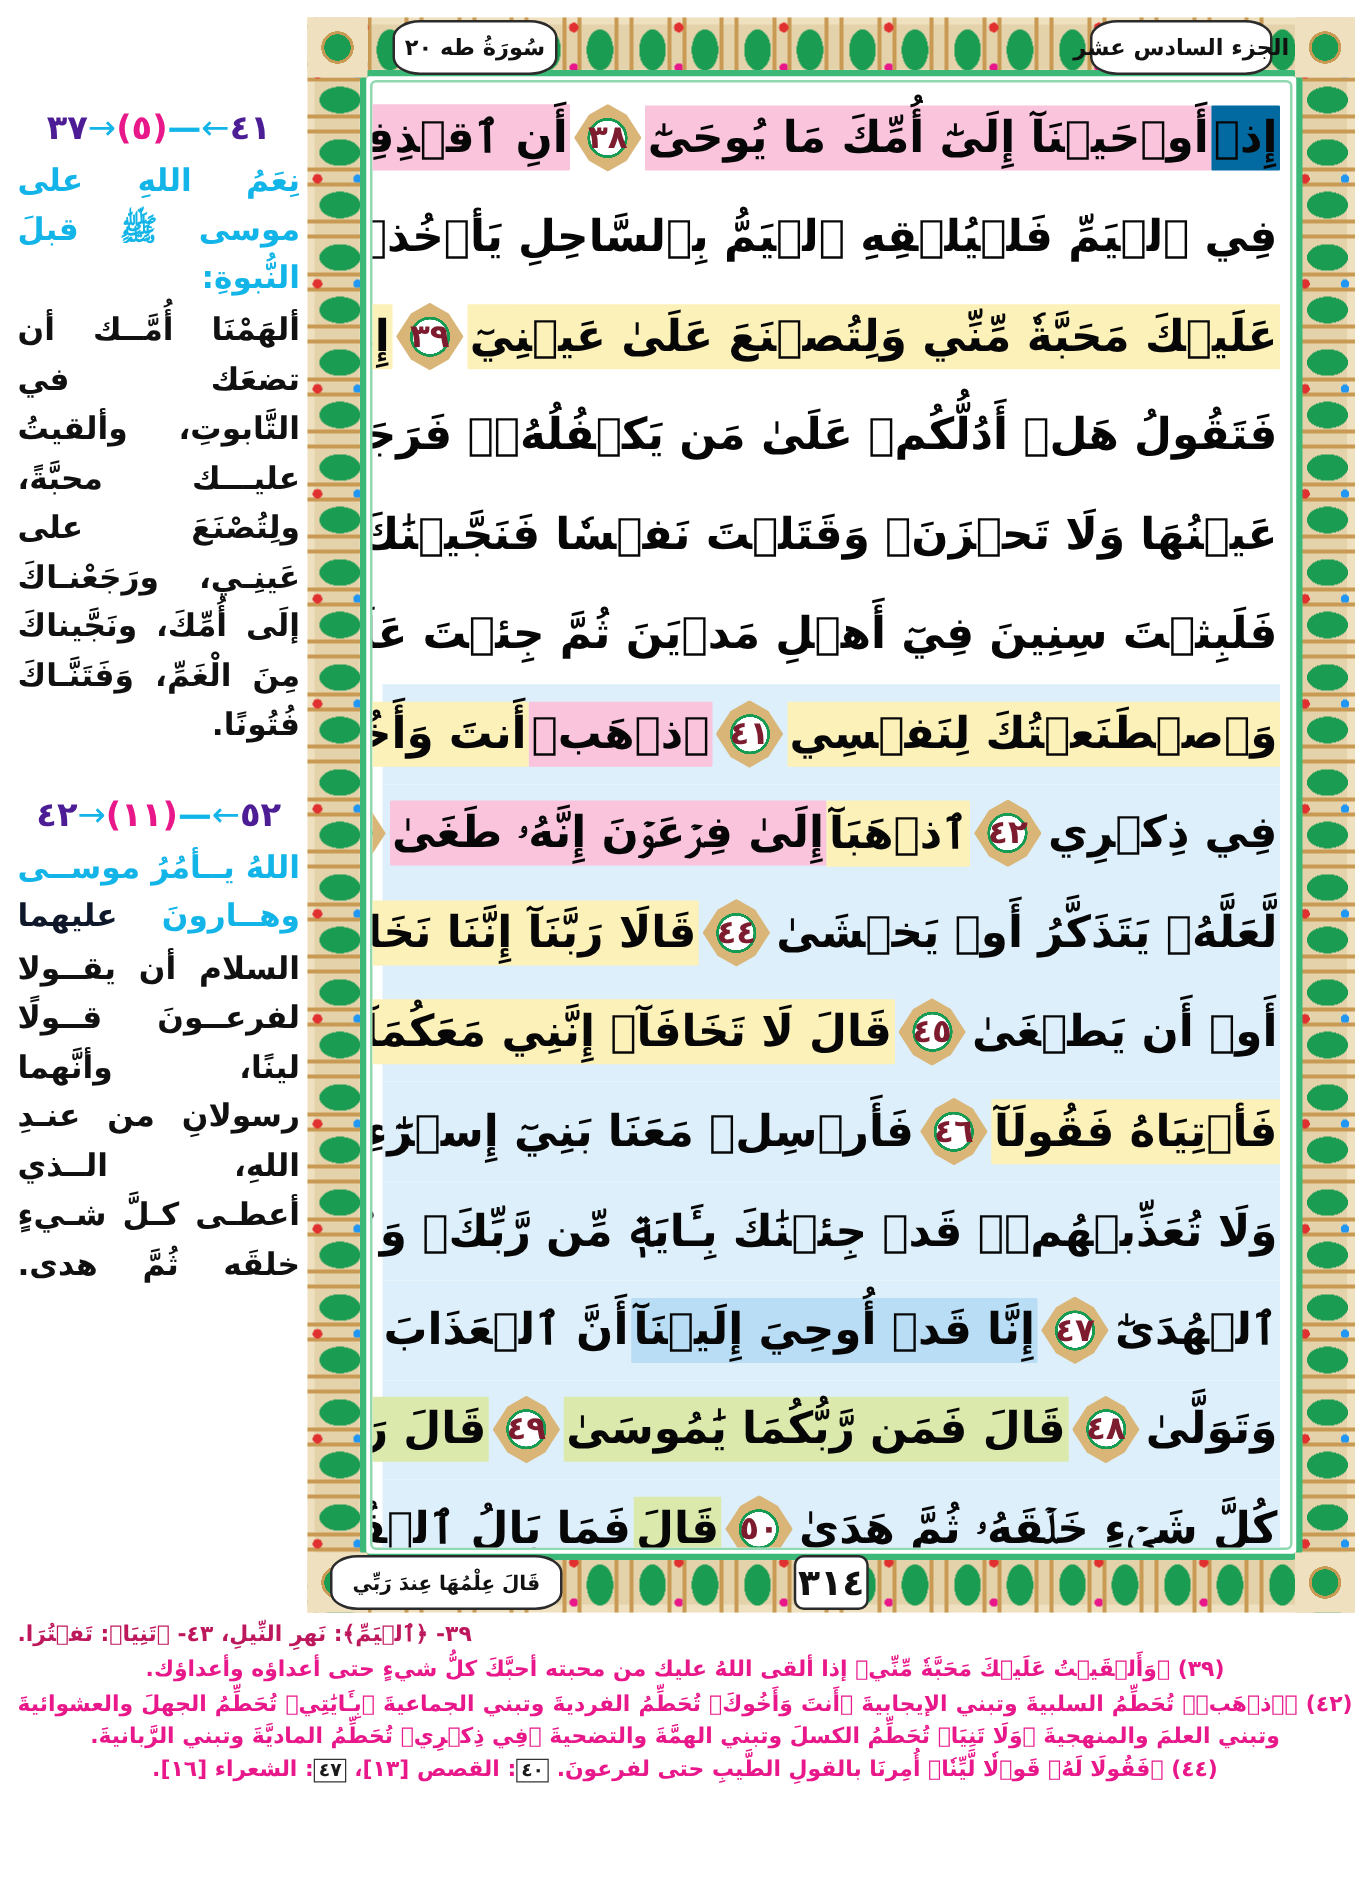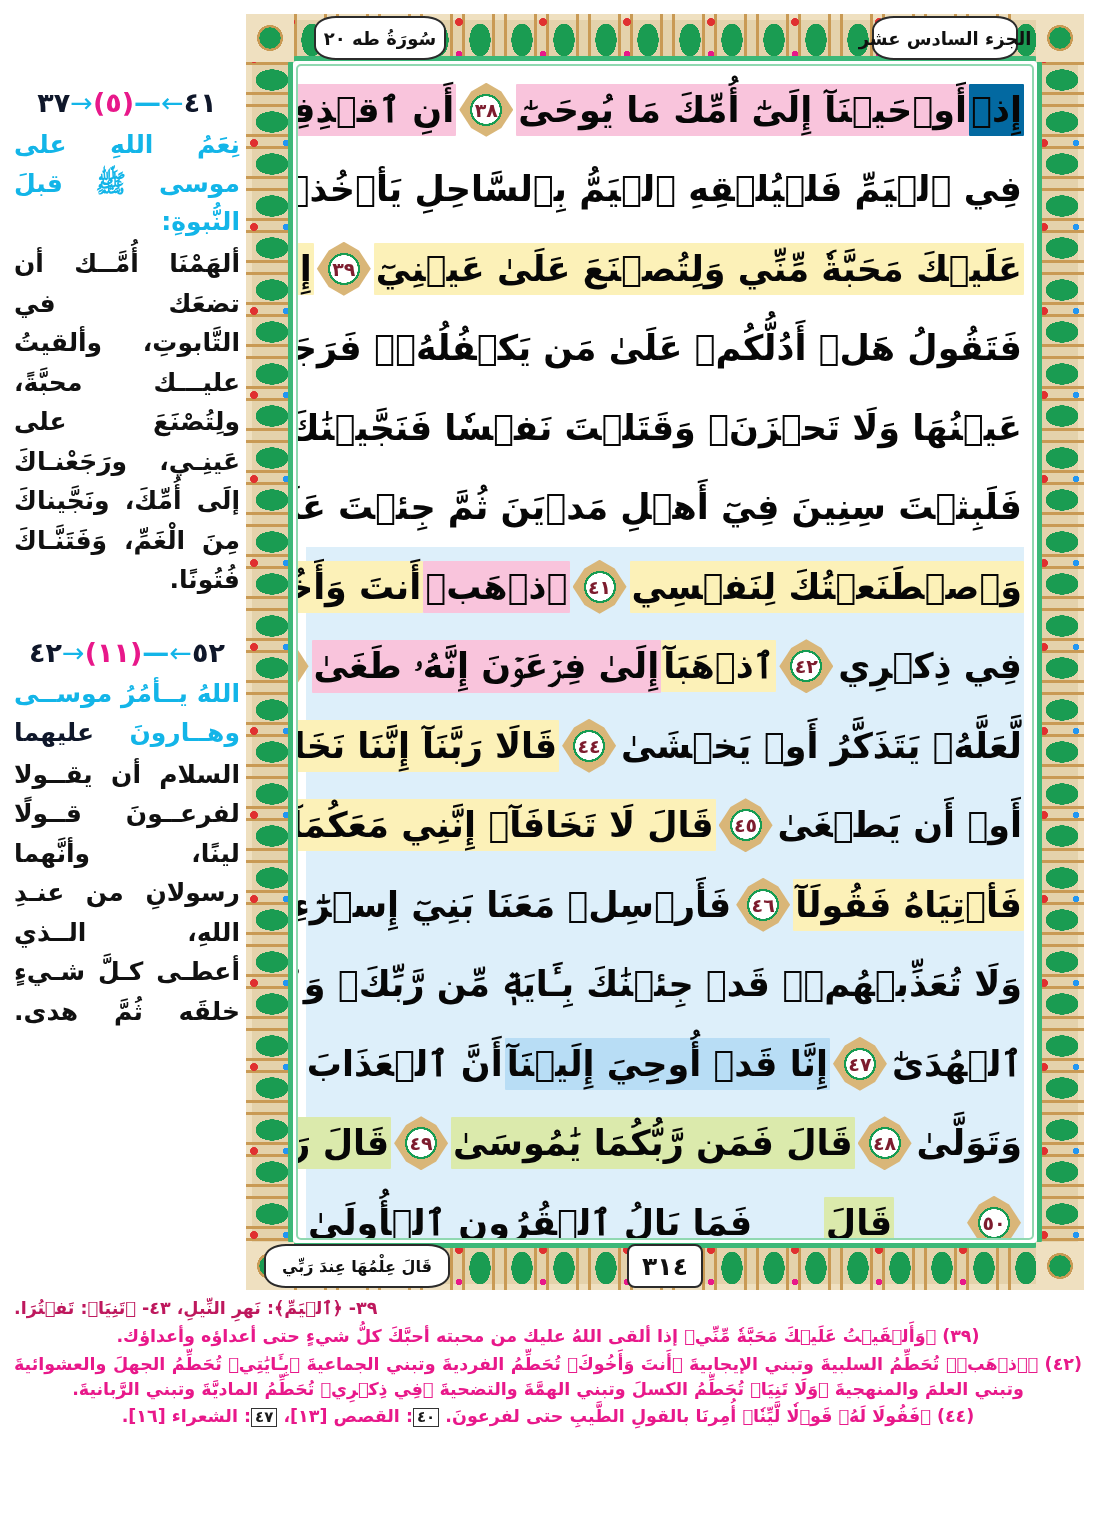--- a/index.html
+++ b/index.html
@@ -28,21 +28,21 @@
   .sb-range {
     text-align: center;
     font-size: 27px;
     font-weight: bold;
     letter-spacing: -1px;
     line-height: 1.25;
     direction: ltr;
     white-space: nowrap;
     margin-bottom: 6px;
   }
-  .sb-range .num { color: #0f172a; }
+  .sb-range .num { color: #4c1d95; }
   .sb-range .cnt { color: #e8188a; }
   .sb-range .arr { color: #13b5e8; font-weight: 400; }
   .sb-range .par { color: #13b5e8; }
 
   .sb-title {
     color: #13b5e8;
     font-size: 25px;
     font-weight: bold;
     line-height: 1.55;
     text-align: justify;
@@ -157,22 +157,22 @@
     border: 2.5px solid #2b2b2b;
     border-radius: 22px / 14px;
     display: flex; align-items: center; justify-content: center;
     z-index: 5;
     font-size: 16px; font-weight: bold; color: #111;
     padding: 0 10px; white-space: nowrap;
   }
   #cart-quote  { left: 18px; width: 186px; }
   #cart-pageno {
     left: 50%; transform: translateX(-50%);
-    width: 76px; border-radius: 8px;
-    font-size: 25px; letter-spacing: 1px;
+    width: 60px; border-radius: 8px;
+    font-size: 29px; letter-spacing: 1px;
   }
 
   
   #quran-body {
     position: absolute;
     left: 52px; top: 52px; right: 52px; bottom: 52px;
     padding: 4px 8px 0 8px;
     overflow: hidden;
   }
 
@@ -201,21 +201,21 @@
   .hl-orange { background: #0369a1; }
   .hl-blue   { background: #b8ddf5; }
   .hl-green  { background: #dbeaac; }
 
   
   .ayah {
     display: inline-flex;
     align-items: center; justify-content: center;
     width: 54px; height: 54px;
     margin: 0 3px;
-    font-size: 19px; font-weight: bold;
+    font-size: 26px; font-weight: bold;
     color: #7d1c2e;
     background:
       radial-gradient(circle 19px at 50% 50%, #ffffff 0 72%, #169c52 73% 84%, #d9b678 85% 100%);
     clip-path: polygon(50% 0%, 78% 16%, 100% 50%, 78% 84%, 50% 100%, 22% 84%, 0% 50%, 22% 16%);
     position: relative; z-index: 2;
   }
 
   
   #footnotes {
     position: absolute;
@@ -351,20 +351,21 @@
         <span class="hl ">أَنَّ ٱلۡعَذَابَ عَلَىٰ مَن كَذَّبَ</span>
       </div>
       <div class="qline tint-blue">
         <span class="hl ">وَتَوَلَّىٰ</span>
         <span class="ayah">٤٨</span>
         <span class="hl hl-green">قَالَ فَمَن رَّبُّكُمَا يَٰمُوسَىٰ</span>
         <span class="ayah">٤٩</span>
         <span class="hl hl-green">قَالَ رَبُّنَا ٱلَّذِيٓ أَعۡطَىٰ</span>
       </div>
       <div class="qline tint-blue">
+        <span class="hl ">كُلَّ شَيۡءٍ خَلۡقَهُۥ ثُمَّ هَدَىٰ</span>
         <span class="ayah">٥٠</span>
         <span class="hl hl-green">قَالَ</span>
         <span class="hl ">فَمَا بَالُ ٱلۡقُرُونِ ٱلۡأُولَىٰ</span>
       </div>
     </div>
 </div>
 
 <div id="footnotes">
   <div class="fn fn-blue">٣٩- ﴿ٱلۡيَمِّ﴾: نَهرِ النِّيلِ، ٤٣- ﴿تَنِيَا﴾: تَفۡتُرَا.</div>
   <div class="fn fn-pink fn-c">(٣٩) ﴿وَأَلۡقَيۡتُ عَلَيۡكَ مَحَبَّةٗ مِّنِّي﴾ إذا ألقى اللهُ عليك من محبته أحبَّكَ كلُّ شيءٍ حتى أعداؤه وأعداؤك.</div>

